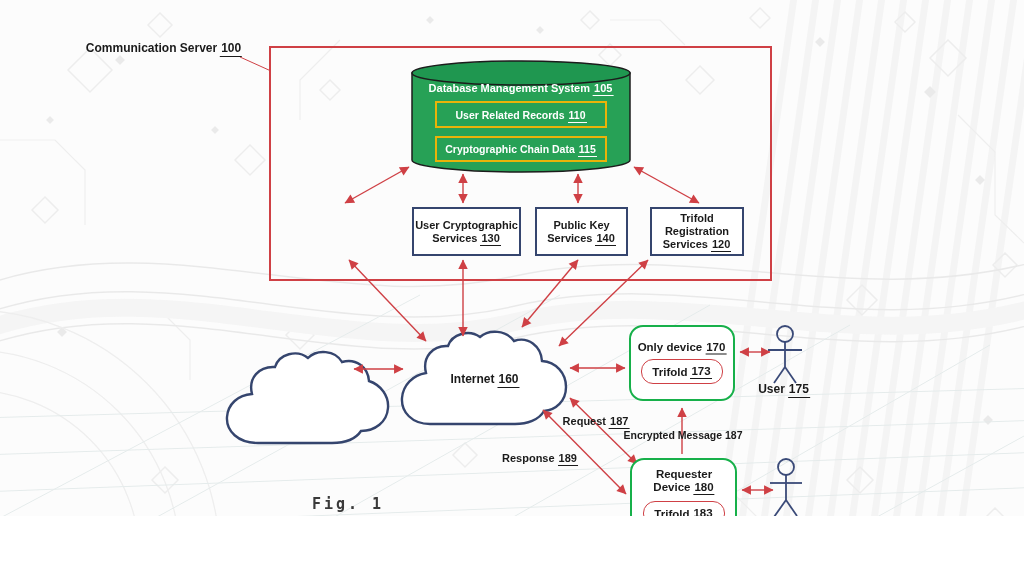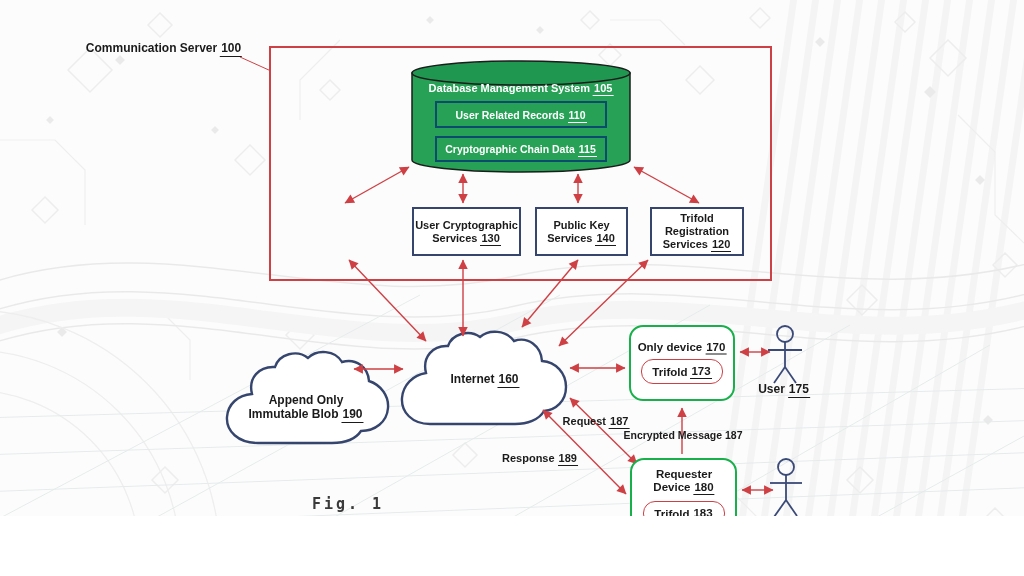--- a/index.html
+++ b/index.html
@@ -10,21 +10,21 @@
   svg.layer{position:absolute;left:0;top:0;}
   .label{
     position:absolute;transform:translate(-50%,-50%);
     white-space:nowrap;font-weight:bold;text-align:center;font-size:12px;line-height:14px;
   }
   .box{
     position:absolute;display:flex;flex-direction:column;align-items:center;justify-content:center;
     text-align:center;font-weight:bold;box-sizing:border-box;
   }
   .svcbox{border:2px solid #35456e;background:#ffffff;font-size:11px;line-height:13px;}
-  .recbox{border:2px solid #0c4a6e;background:transparent;color:#ffffff;font-size:10.5px;}
+  .recbox{border:2px solid #eab308;background:transparent;color:#ffffff;font-size:10.5px;}
   .devbox{position:absolute;border:2.5px solid #17b04a;border-radius:14px;background:#ffffff;box-sizing:border-box;}
   .trifold{
     position:absolute;display:flex;align-items:center;justify-content:center;
     border:1.6px solid #cf4045;border-radius:12px;background:#ffffff;
     font-weight:bold;font-size:11.5px;box-sizing:border-box;
   }
   .ln{display:block;}
   .ref{border-bottom:1.2px solid currentColor;padding:0 1px 1px 1px;margin-left:3px;}
   .white{color:#ffffff;}
   .sm{font-size:11px;}
@@ -206,24 +206,20 @@
   <div class="box svcbox" style="left:535px;top:207px;width:93px;height:49px;">
     <span class="ln">Public Key</span>
     <span class="ln"><span>Services</span><span class="ref">140</span></span>
   </div>
   <div class="box svcbox" style="left:650px;top:207px;width:94px;height:49px;">
     <span class="ln">Trifold</span>
     <span class="ln">Registration</span>
     <span class="ln"><span>Services</span><span class="ref">120</span></span>
   </div>
 
-  <div class="label" style="left:306px;top:407px;">
-    <span class="ln">Append Only</span>
-    <span class="ln"><span>Immutable Blob</span><span class="ref">190</span></span>
-  </div>
   <div class="label" style="left:485px;top:379px;">
     <span>Internet</span><span class="ref">160</span>
   </div>
 
   <div class="devbox" style="left:629px;top:325px;width:106px;height:76px;"></div>
   <div class="label dev" style="left:682px;top:347px;">
     <span>Only device</span><span class="ref">170</span>
   </div>
   <div class="trifold" style="left:641px;top:359px;width:82px;height:25px;">
     <span>Trifold</span>

